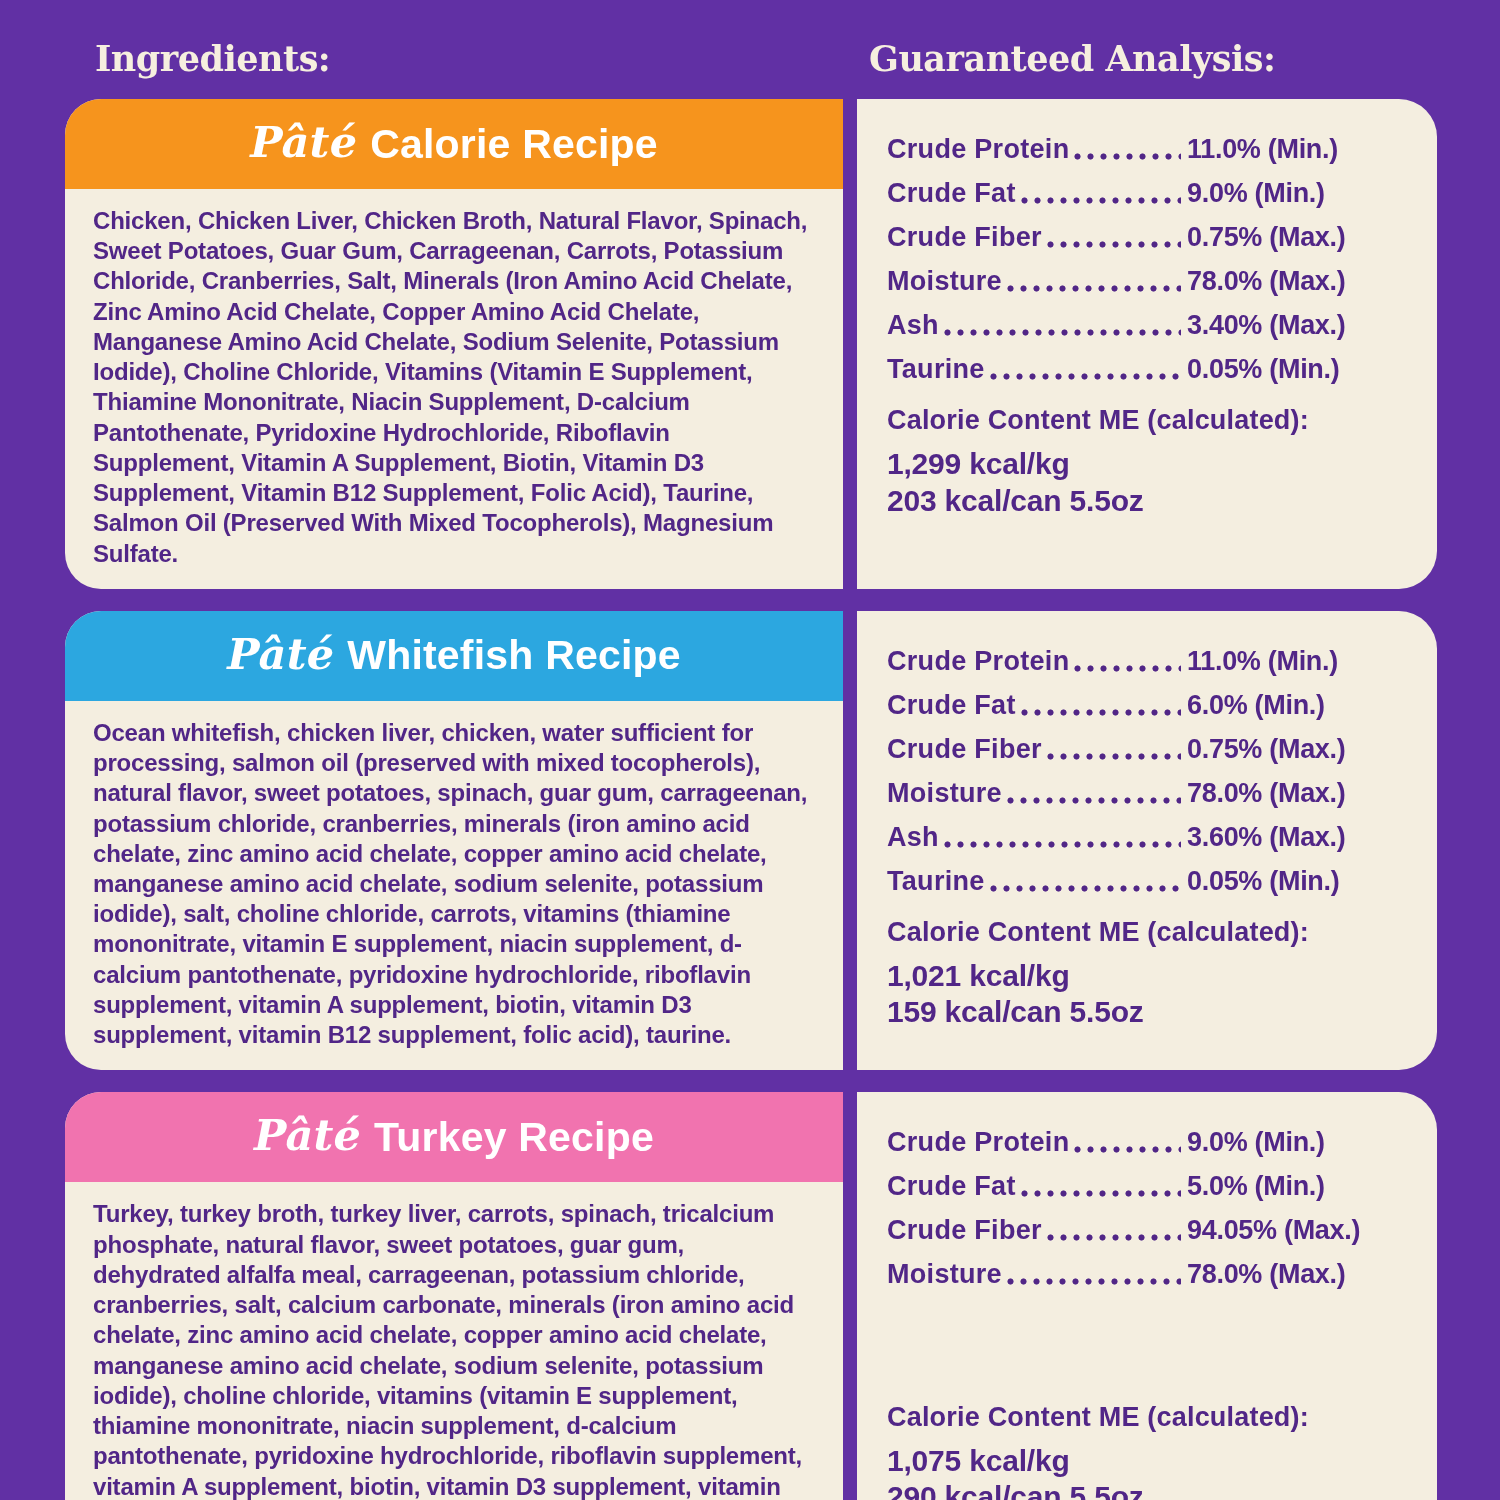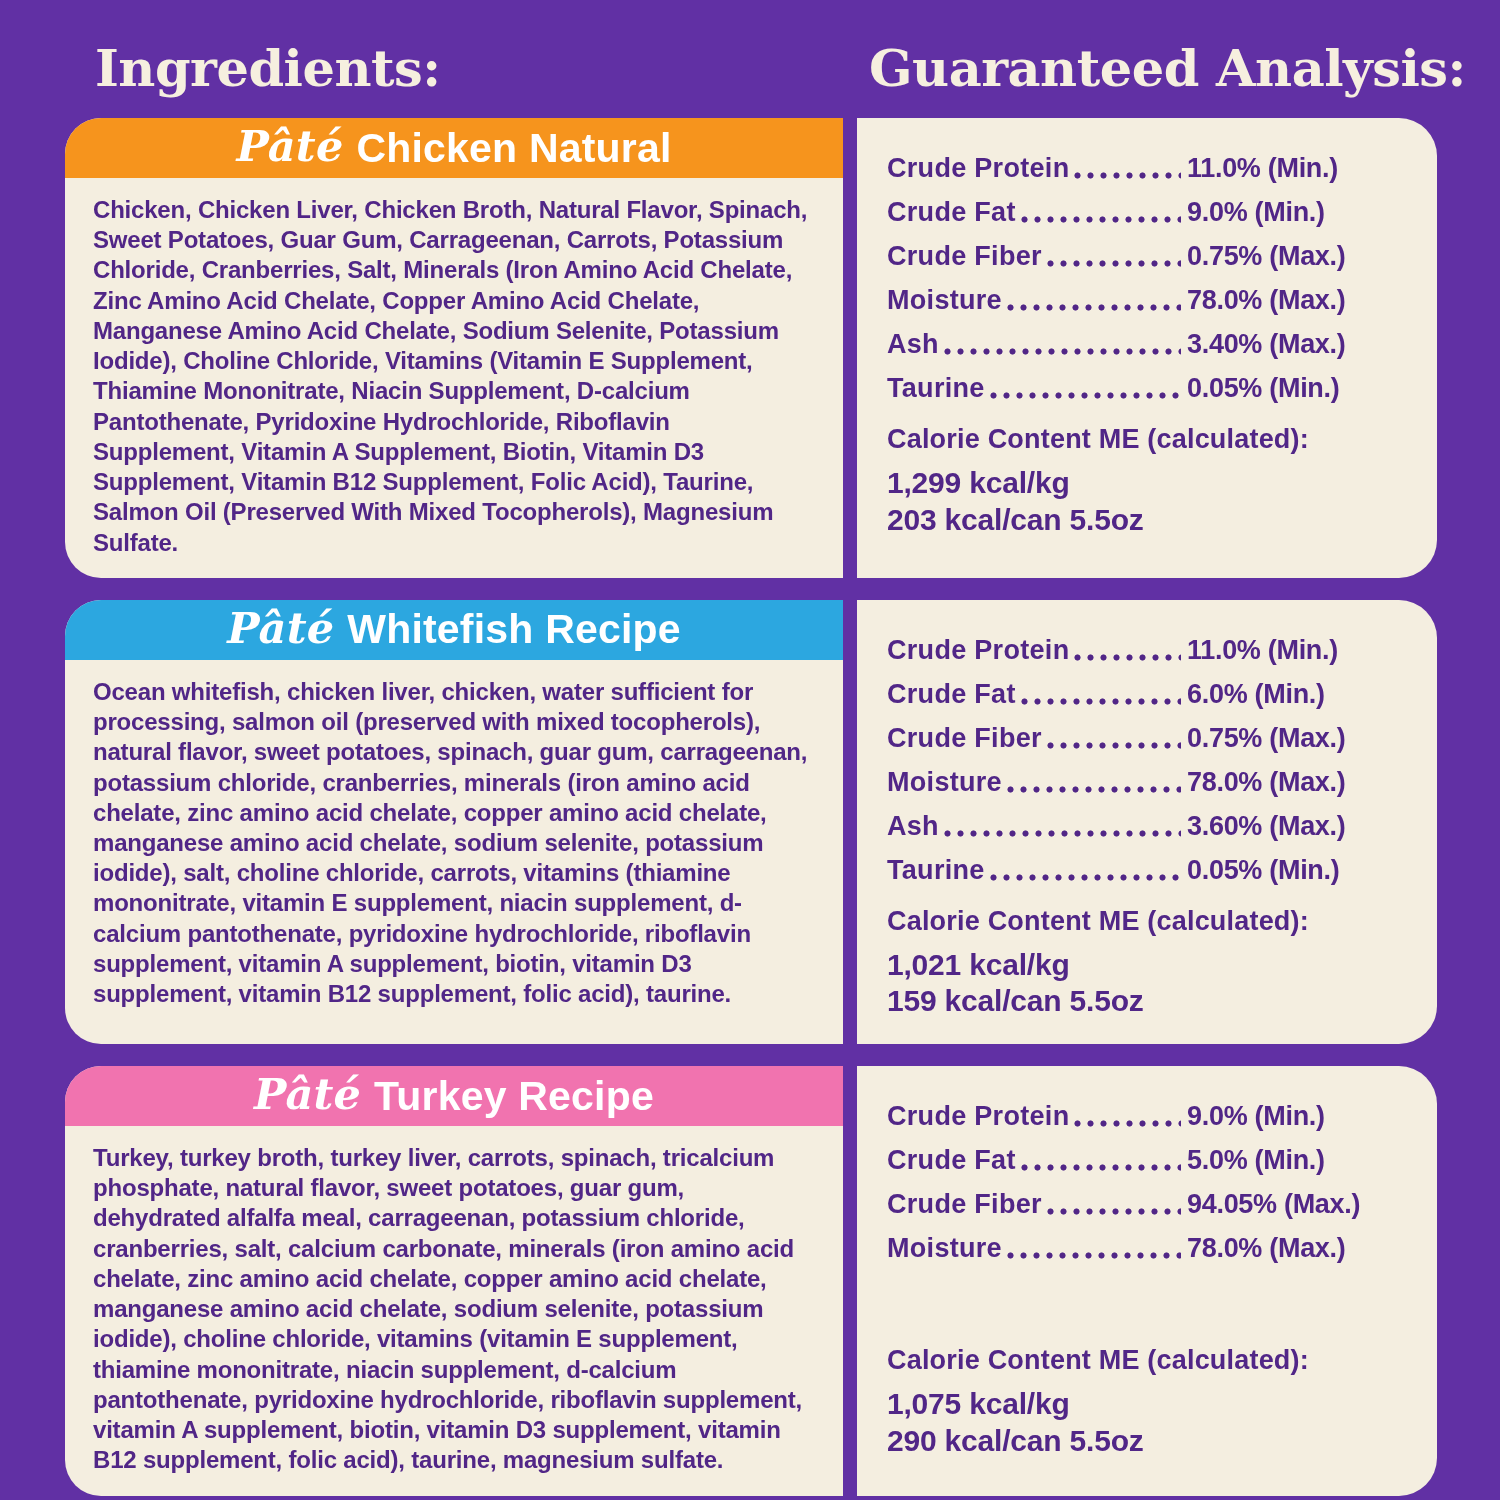--- a/index.html
+++ b/index.html
@@ -10,21 +10,21 @@
     overflow:hidden;
   }
   .headings {
     display:grid; grid-template-columns:778px 580px; column-gap:14px;
     padding:38px 0 20px 65px;
   }
   .big-heading {
     margin:0;
     font-family:"DejaVu Serif", serif;
     font-weight:bold;
-    font-size:51px;
+    font-size:35px;
     color:#F6EFDF;
     letter-spacing:-0.5px;
     white-space:nowrap;
   }
   .h-ing  { padding-left:30px; }
   .h-ga   { padding-left:12px; }
 
   .row {
     display:grid; grid-template-columns:778px 580px; column-gap:14px;
     margin:0 0 22px 65px;
@@ -33,21 +33,21 @@
   .r2 { min-height:434px; }
   .r3 { min-height:424px; }
 
   .left-panel {
     background:#F4EEE0;
     border-radius:36px 0 0 36px;
     overflow:hidden;
     display:flex; flex-direction:column;
   }
   .card-header {
-    height:60px; flex:none;
+    height:90px; flex:none;
     display:flex; align-items:center; justify-content:center; gap:13px;
     color:#FFFFFF;
     font-size:41px; font-weight:bold;
     letter-spacing:0.2px;
   }
   .chicken-h   { background:#F6941D; }
   .whitefish-h { background:#2CA7E0; }
   .turkey-h    { background:#F173AF; }
   .pate {
     font-family:"DejaVu Serif", serif;
@@ -113,21 +113,21 @@
 
 <div class="headings">
   <h1 class="big-heading h-ing">Ingredients:</h1>
   <h1 class="big-heading h-ga">Guaranteed Analysis:</h1>
 </div>
 
 <section class="row r1">
   <div class="left-panel">
     <header class="card-header chicken-h">
       <span class="pate">Pâté</span>
-      <span>Chicken Natural</span>
+      <span>Calorie Recipe</span>
     </header>
     <p class="ingredients">Chicken, Chicken Liver, Chicken Broth, Natural Flavor, Spinach, Sweet Potatoes, Guar Gum, Carrageenan, Carrots, Potassium Chloride, Cranberries, Salt, Minerals (Iron Amino Acid Chelate, Zinc Amino Acid Chelate, Copper Amino Acid Chelate, Manganese Amino Acid Chelate, Sodium Selenite, Potassium Iodide), Choline Chloride, Vitamins (Vitamin E Supplement, Thiamine Mononitrate, Niacin Supplement, D-calcium Pantothenate, Pyridoxine Hydrochloride, Riboflavin Supplement, Vitamin A Supplement, Biotin, Vitamin D3 Supplement, Vitamin B12 Supplement, Folic Acid), Taurine, Salmon Oil (Preserved With Mixed Tocopherols), Magnesium Sulfate.</p>
   </div>
   <div class="right-panel">
     <div class="ga-rows">
       <div class="ga-row">
         <span class="ga-label">Crude Protein</span>
         <span class="ga-leader"></span>
         <span class="ga-value">11.0% (Min.)</span>
       </div>

